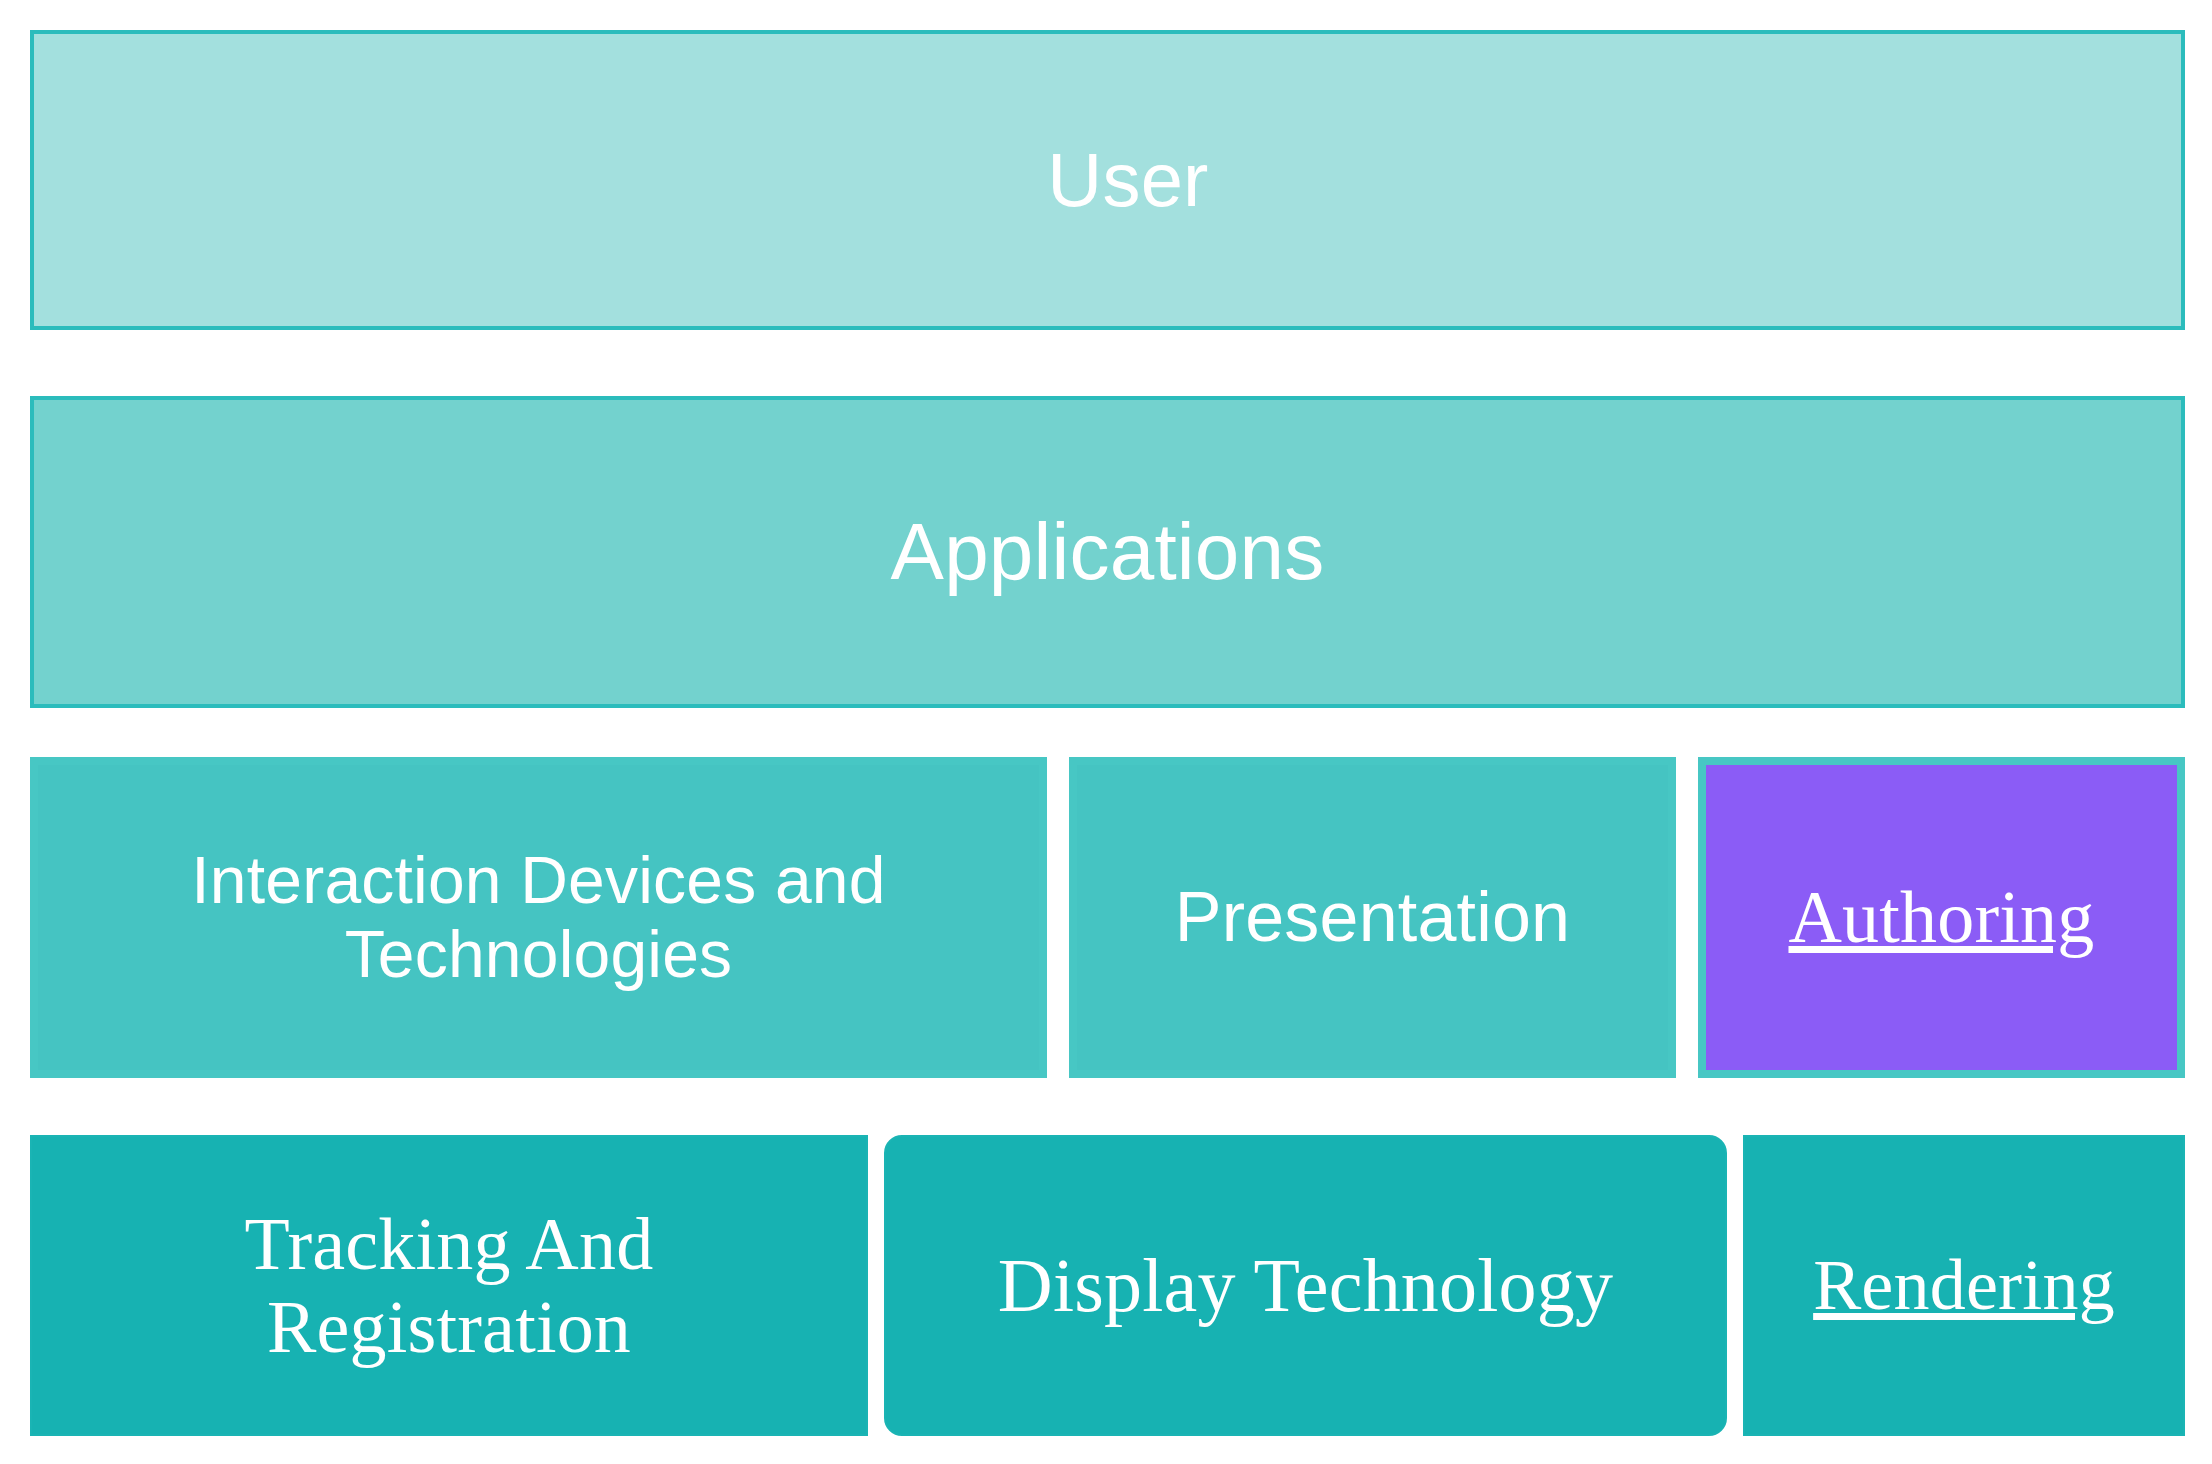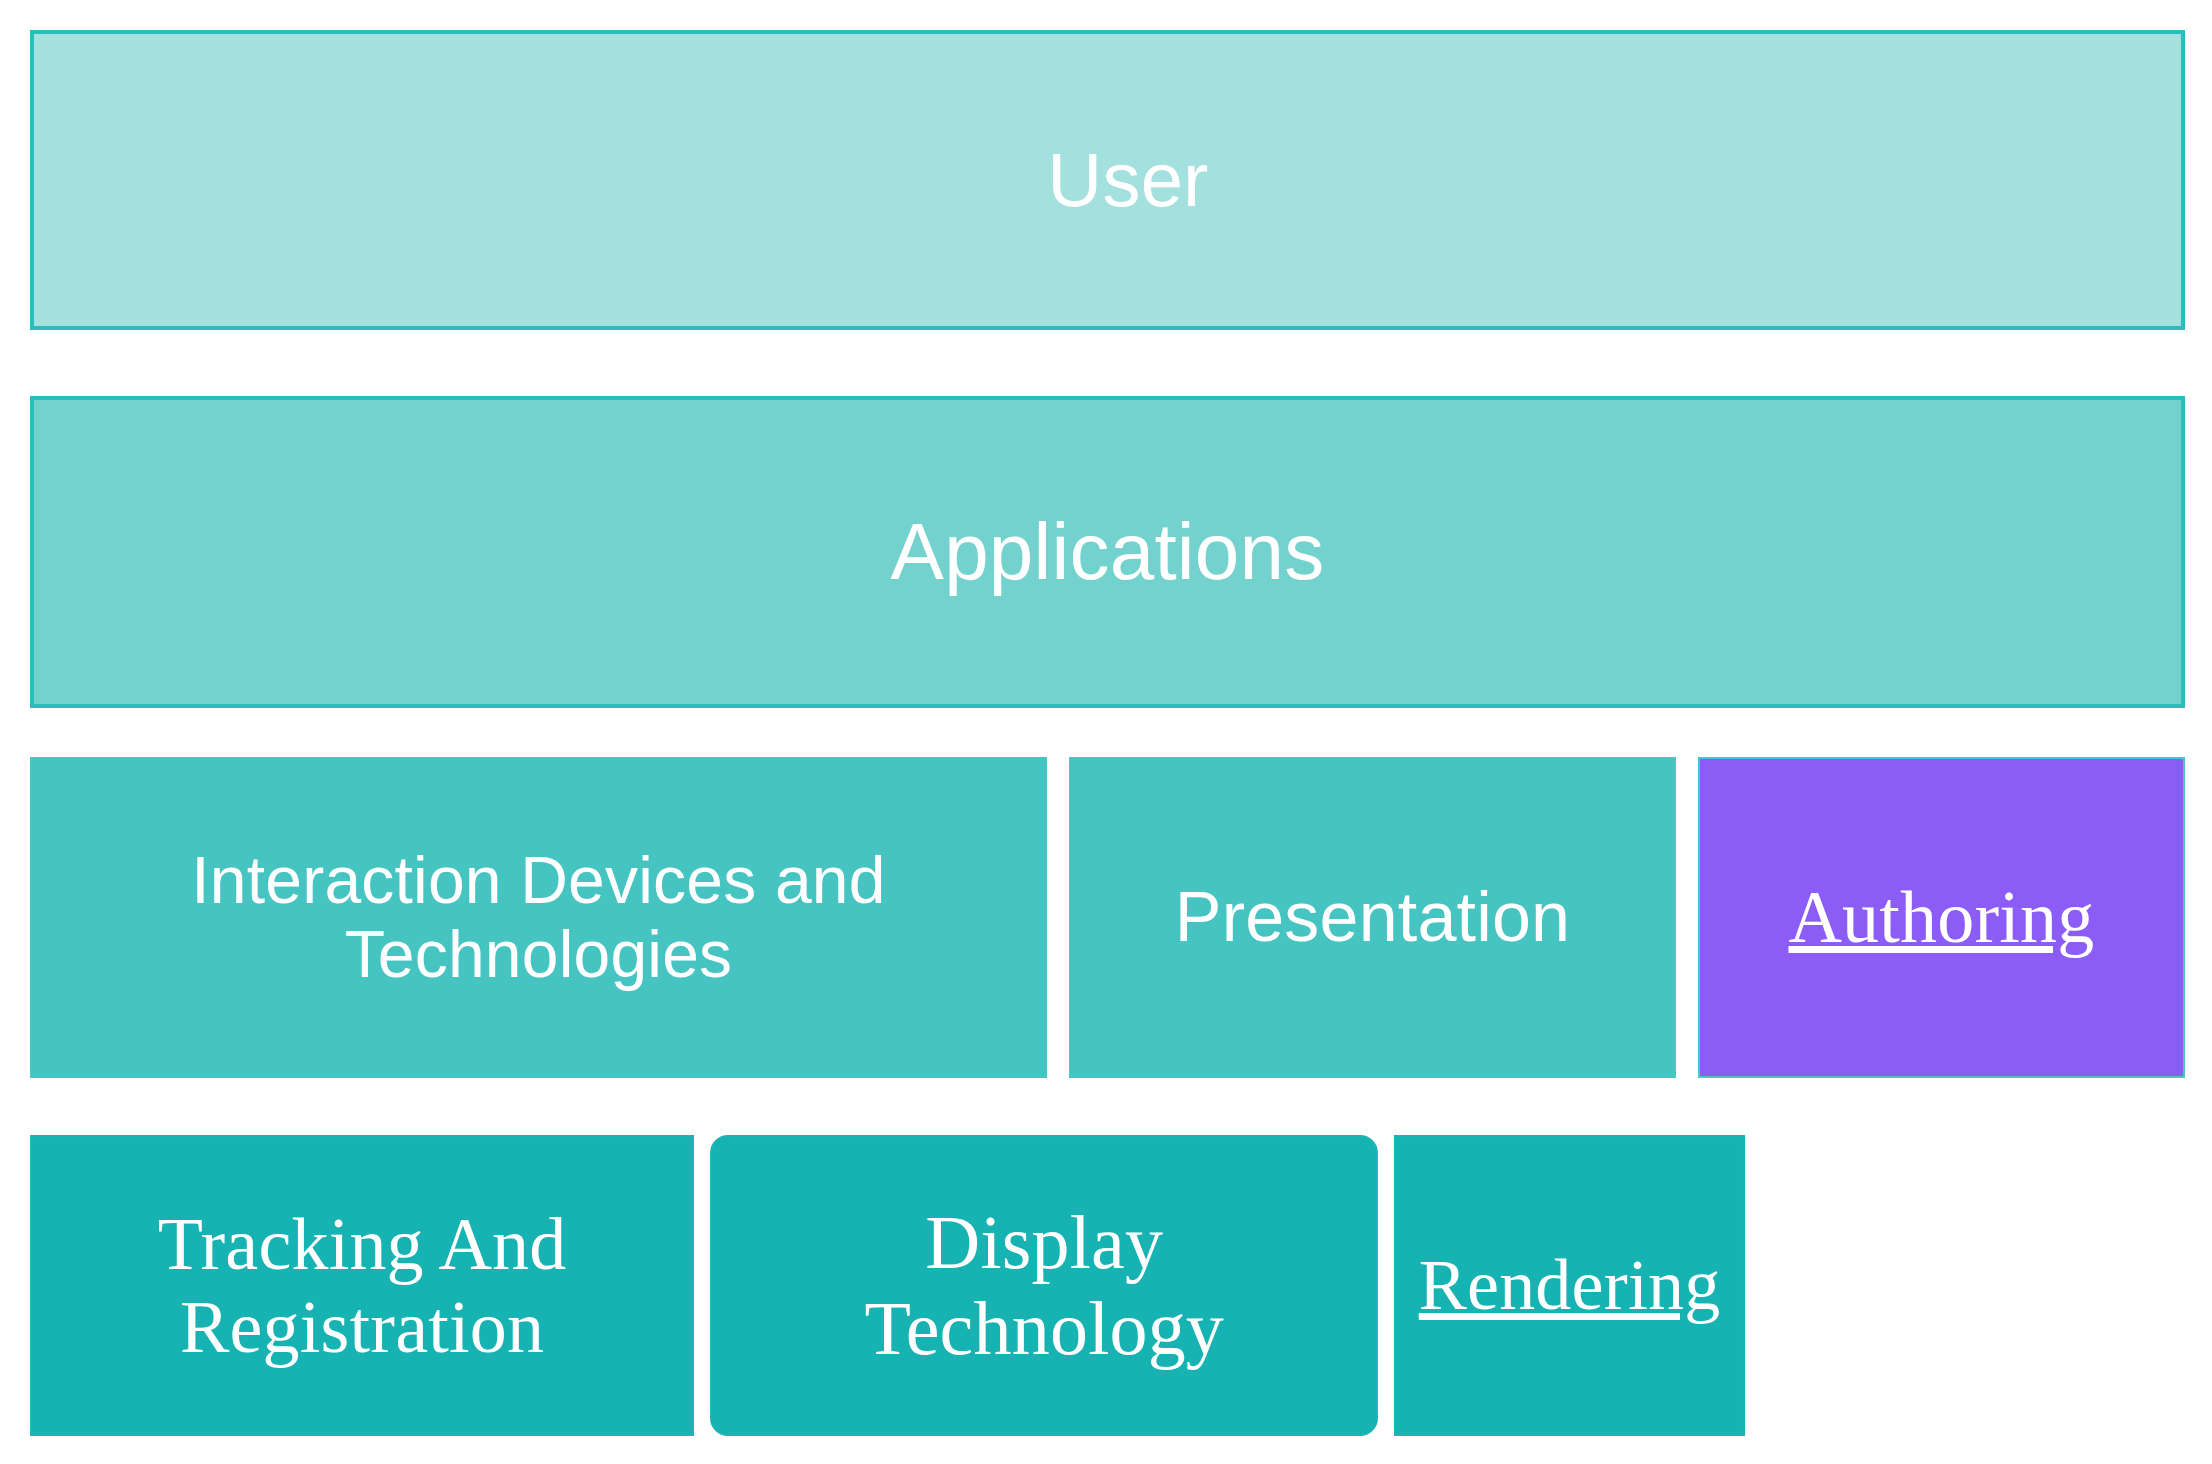--- a/index.html
+++ b/index.html
@@ -87,21 +87,21 @@
   
   .tier-components {
     left: 30px;
     top: 757px;
     width: 2155px;
     height: 321px;
   }
   .tier-components .layer-box {
     height: 100%;
     background: #45c4c2;
-    border: 2px solid #0369a1;
+    border: 8px solid #0369a1;
   }
   .tier-components .box-0 { width: 1017px; margin-right: 22px; }
   .tier-components .box-1 { width: 607px;  margin-right: 22px; }
   .tier-components .box-2 { width: 487px; }
 
   .tier-components .box-0 .box-label {
     font-family: "Liberation Sans", sans-serif;
     font-size: 66px;
     font-weight: 400;
   }
@@ -113,21 +113,21 @@
   .tier-components .box-2 .box-label {
     font-family: "Liberation Serif", serif;
     font-size: 74px;
     font-weight: 400;
   }
 
   
   .tier-enabling {
     left: 30px;
     top: 1135px;
-    width: 1715px;
+    width: 2155px;
     height: 301px;
   }
   .tier-enabling .layer-box {
     height: 100%;
     background: #17b2b2;
     border: 2px solid #1ab4b4;
   }
   .tier-enabling .box-0 { width: 838px; margin-right: 16px; }
   .tier-enabling .box-1 { width: 843px; margin-right: 16px; border-radius: 18px; }
   .tier-enabling .box-2 { width: 442px; }

